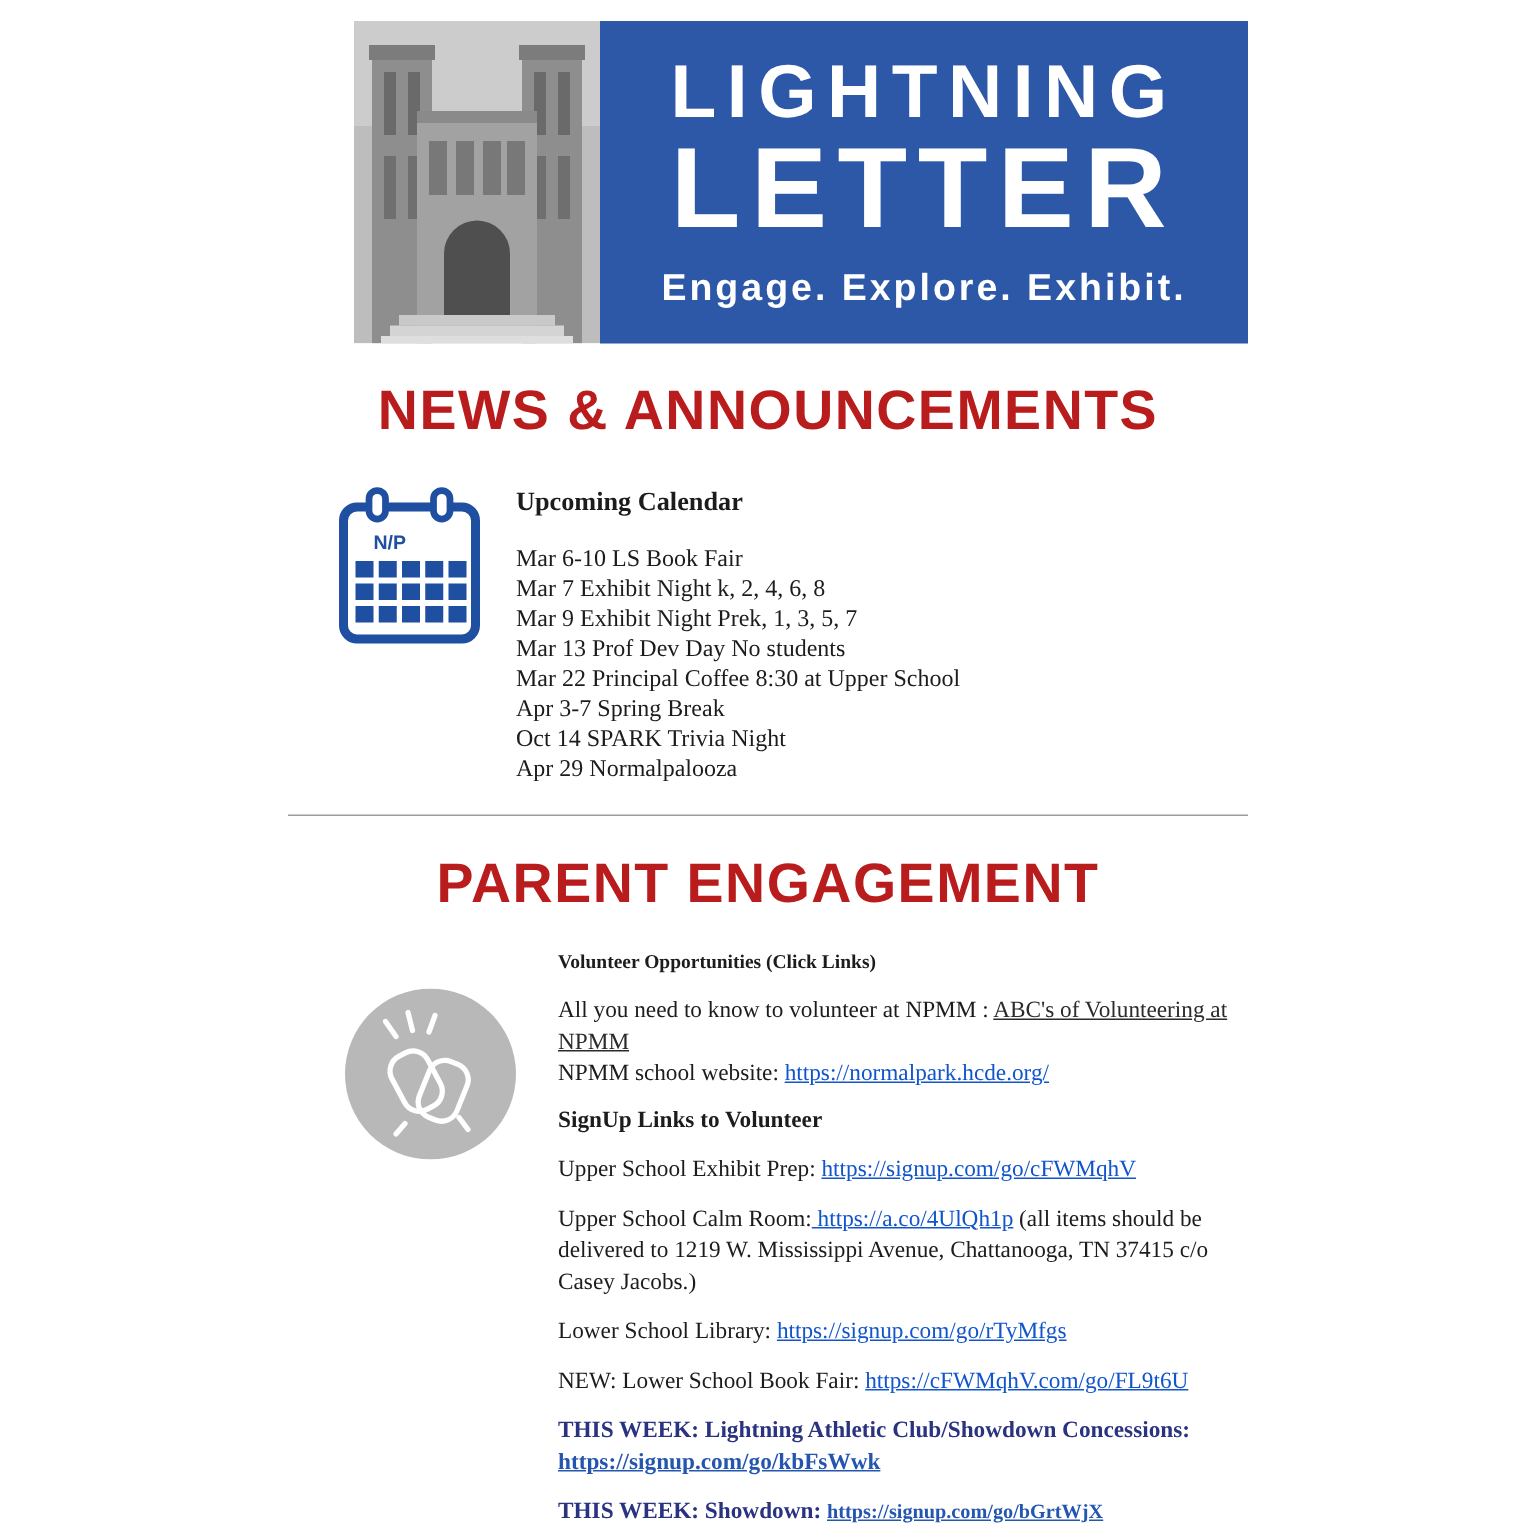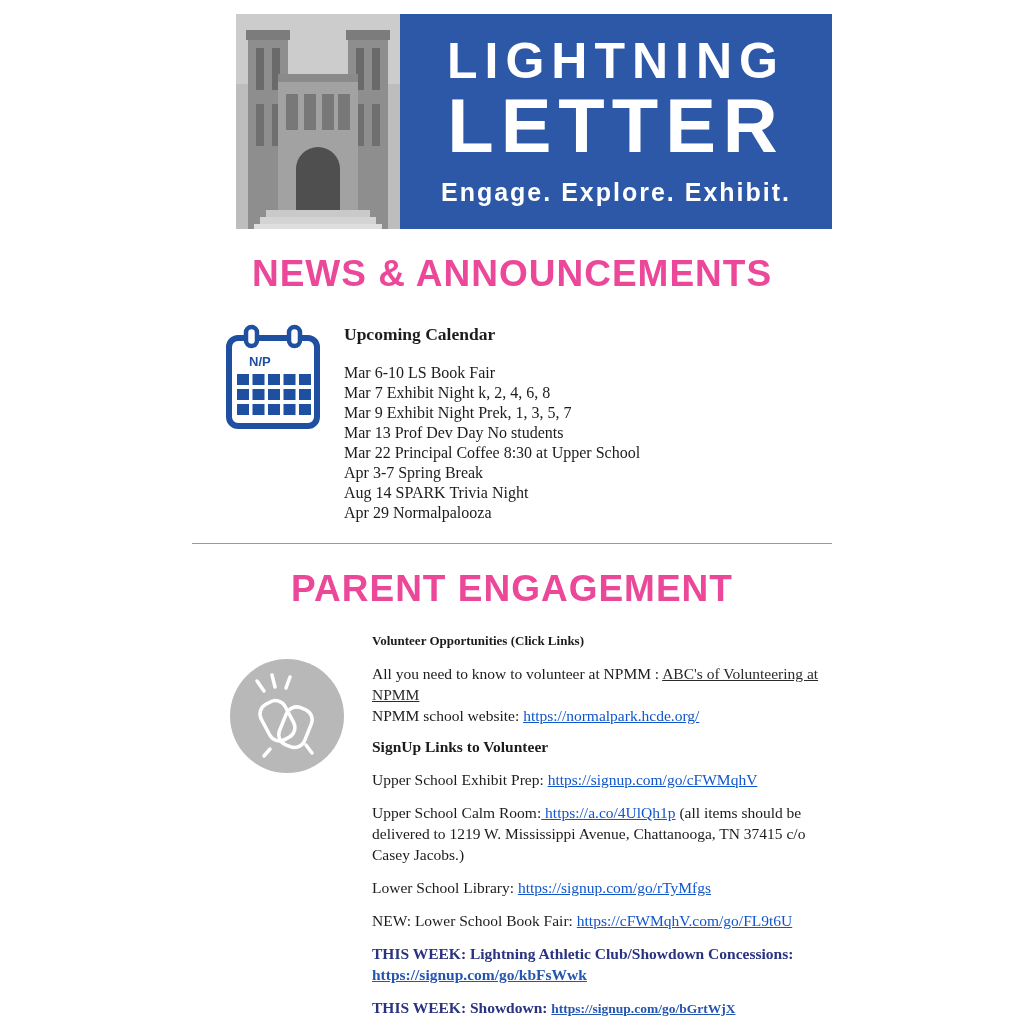--- a/index.html
+++ b/index.html
@@ -21,21 +21,21 @@
     display:flex; flex-direction:column; align-items:center; justify-content:center;
     color:#fff; font-family:"Liberation Sans", sans-serif;
   }
   .m-title1 { font-size:50px; font-weight:bold; letter-spacing:7px; line-height:1; }
   .m-title2 { font-size:76px; font-weight:bold; letter-spacing:7px; line-height:0.95; margin-top:4px; }
   .m-tagline { font-size:25px; font-weight:bold; letter-spacing:2px; margin-top:16px; }
 
   
   .section-title {
     font-family:"Liberation Sans", sans-serif;
-    font-weight:bold; color:#ec4899;
+    font-weight:bold; color:#b91c1c;
     text-align:center; font-size:37px; letter-spacing:1px;
     margin-top:26px; line-height:1.05;
   }
 
   
   .cal-row { display:flex; margin-top:30px; }
   .cal-icon-wrap { width:96px; flex:none; margin-left:33px; margin-right:23px; }
   .cal-heading { font-size:17.5px; font-weight:bold; margin-bottom:18px; }
   .cal-list { list-style:none; }
   .cal-list li { font-size:16px; line-height:20px; }
@@ -128,21 +128,21 @@
       </div>
       <div class="cal-text">
         <div class="cal-heading">Upcoming Calendar</div>
         <ul class="cal-list">
           <li>Mar 6-10 LS Book Fair</li>
           <li>Mar 7 Exhibit Night k, 2, 4, 6, 8</li>
           <li>Mar 9 Exhibit Night Prek, 1, 3, 5, 7</li>
           <li>Mar 13 Prof Dev Day No students</li>
           <li>Mar 22 Principal Coffee 8:30 at Upper School</li>
           <li>Apr 3-7 Spring Break</li>
-          <li>Aug 14 SPARK Trivia Night</li>
+          <li>Oct 14 SPARK Trivia Night</li>
           <li>Apr 29 Normalpalooza</li>
         </ul>
       </div>
     </div>
 
     <hr class="divider">
 
     <h1 class="section-title">PARENT ENGAGEMENT</h1>
 
     <div class="vol-row">

